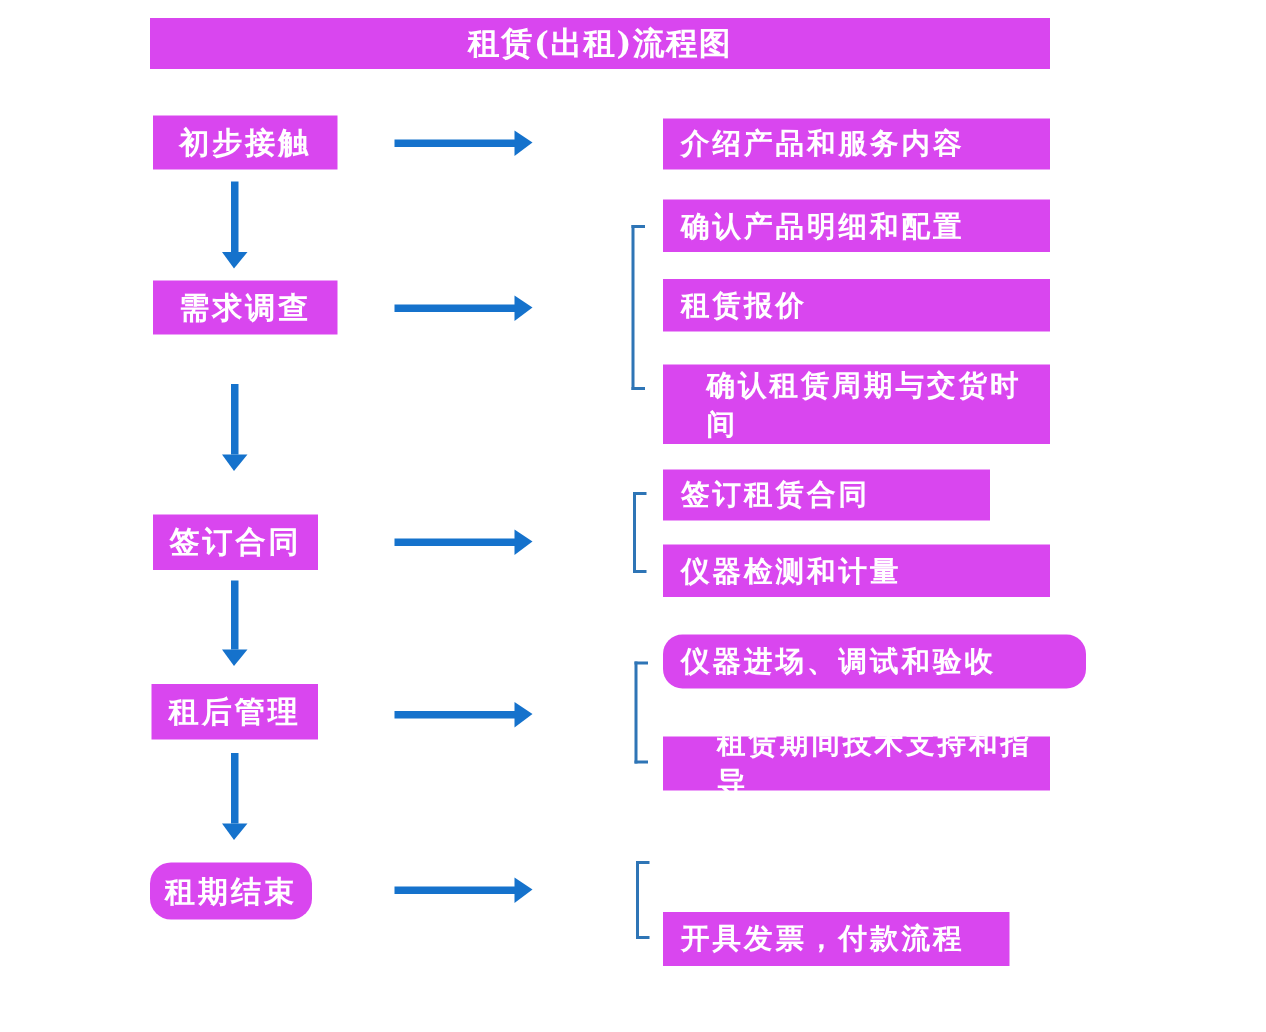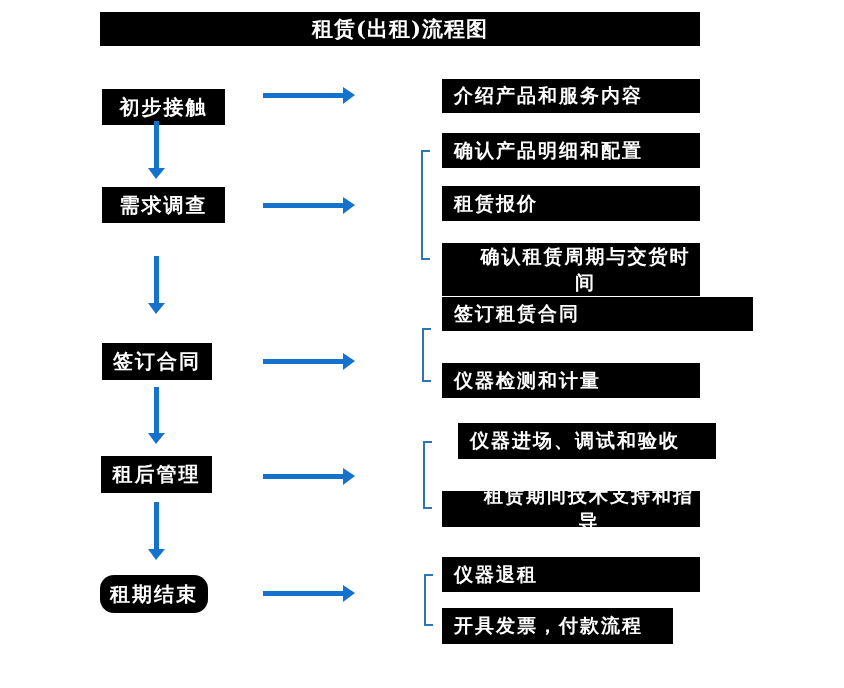--- a/index.html
+++ b/index.html
@@ -9,26 +9,25 @@
   .canvas {
     position: relative;
     width: 844px;
     height: 688px;
     background: #ffffff;
     overflow: hidden;
   }
 
   .blue-box {
     position: absolute;
-    background: #000000;
+    background: #d946ef;
     color: #ffffff;
     font-weight: bold;
     display: flex;
     align-items: center;
-    text-align: center;
   }
 
   .title-bar {
     justify-content: center;
     font-size: 21px;
     letter-spacing: 1px;
   }
 
   .stage-box {
     justify-content: center;
@@ -80,21 +79,21 @@
     border-bottom: 2px solid #2e75b6;
   }
 </style>
 </head>
 <body>
 
 <div class="canvas">
 
   <div class="blue-box title-bar" style="left:100px; top:12px; width:600px; height:34px;">租赁(出租)流程图</div>
 
-  <div class="blue-box stage-box" style="left:102px; top:77px; width:123px; height:36px;margin-top:12px;">初步接触</div>
+  <div class="blue-box stage-box" style="left:102px; top:77px; width:123px; height:36px;">初步接触</div>
   <div class="blue-box stage-box" style="left:102px; top:187px; width:123px; height:36px;">需求调查</div>
   <div class="blue-box stage-box" style="left:102px; top:343px; width:110px; height:37px;">签订合同</div>
   <div class="blue-box stage-box" style="left:101px; top:456px; width:111px; height:37px;">租后管理</div>
   <div class="blue-box stage-box" style="left:100px; top:575px; width:108px; height:38px;border-radius:14px;">租期结束</div>
 
   <div class="v-arrow" style="left:148px; top:121px; height:58px;">
     <div class="shaft"></div>
     <div class="head"></div>
   </div>
   <div class="v-arrow" style="left:148px; top:256px; height:58px;">
@@ -135,22 +134,21 @@
   <div class="bracket" style="left:422px; top:328px; height:54px;"></div>
   <div class="bracket" style="left:423px; top:441px; height:68px;"></div>
   <div class="bracket" style="left:424px; top:574px; height:52px;"></div>
 
   <div class="blue-box output-box" style="left:442px; top:79px; width:258px; height:34px;padding-left:12px;">介绍产品和服务内容</div>
 
   <div class="blue-box output-box" style="left:442px; top:133px; width:258px; height:35px;">确认产品明细和配置</div>
   <div class="blue-box output-box" style="left:442px; top:186px; width:258px; height:35px;">租赁报价</div>
   <div class="blue-box output-box" style="left:442px; top:243px; width:258px; height:53px;padding-left:29px;">确认租赁周期与交货时间</div>
 
-  <div class="blue-box output-box" style="left:442px; top:297px; width:311px; height:34px;">签订租赁合同</div>
+  <div class="blue-box output-box" style="left:442px; top:313px; width:218px; height:34px;">签订租赁合同</div>
   <div class="blue-box output-box" style="left:442px; top:363px; width:258px; height:35px;">仪器检测和计量</div>
 
-  <div class="blue-box output-box" style="left:458px; top:423px; width:258px; height:36px;">仪器进场、调试和验收</div>
+  <div class="blue-box output-box" style="left:442px; top:423px; width:282px; height:36px;border-radius:13px;">仪器进场、调试和验收</div>
   <div class="blue-box output-box" style="left:442px; top:491px; width:258px; height:36px;padding-left:36px;">租赁期间技术支持和指导</div>
 
-  <div class="blue-box output-box" style="left:442px; top:557px; width:258px; height:35px;">仪器退租</div>
   <div class="blue-box output-box" style="left:442px; top:608px; width:231px; height:36px;">开具发票，付款流程</div>
 
 </div>
 
 </body></html>

